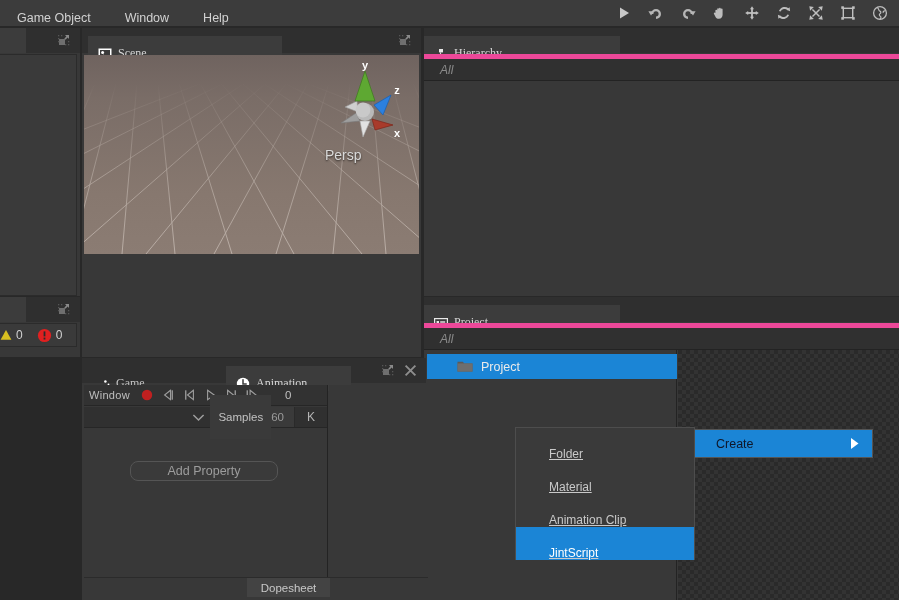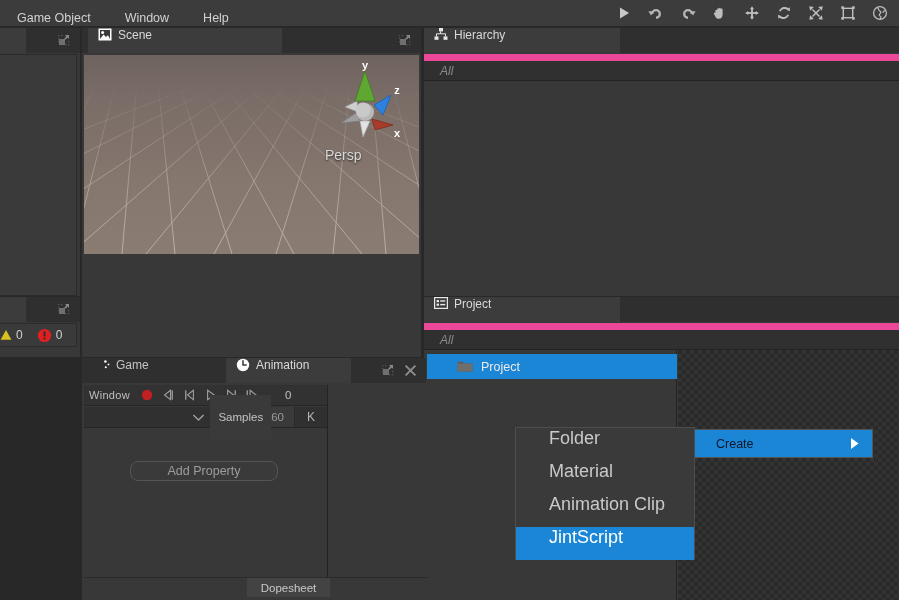--- a/index.html
+++ b/index.html
@@ -64,29 +64,30 @@
   .panel { position: absolute; background: #383838; }
   .tabbar {
     position: absolute;
     left: 0; top: 0;
     height: 25px;
     background: #2f2f2f;
     width: 100%;
   }
   .tab {
     position: absolute;
-    top: 0; height: 25px;
-    display: flex;
-    align-items: flex-start;
+    top: 8px; height: 25px;
+    display: flex;
+    align-items: flex-end;
     padding: 0 10px;
     font-size: 12px;
     color: #c4c4c4;
     cursor: default;
     box-sizing: border-box;
     white-space: nowrap;
+    font-family: Liberation Serif, serif;
   }
   .tab.active {
     background: #3c3c3c;
     color: #d8d8d8;
   }
   .tab .tabicon {
     margin-right: 6px;
     display: flex;
     align-items: center;
   }
@@ -102,21 +103,21 @@
     width: 17px; height: 17px;
     cursor: default;
   }
 
   .searchrow {
     position: absolute;
     left: 0;
     height: 27px;
     width: 100%;
     background: #303030;
-    border-top: 7px solid #ec4899;
+    border-top: 5px solid #ec4899;
     border-bottom: 1px solid #232323;
     box-sizing: border-box;
     display: flex;
     align-items: center;
   }
   .searchrow .ph {
     padding-left: 16px;
     font-style: italic;
     font-size: 12px;
     color: #8a8a8a;
@@ -419,24 +420,25 @@
     width: 180px; height: 133px;
     background: #3a3a3a;
     border: 1px solid #4d4d4d;
     box-sizing: border-box;
   }
   .sub-item {
     position: absolute;
     left: 0;
     width: 178px; height: 33px;
     display: flex;
-    align-items: flex-start;
+    align-items: flex-end;
     cursor: default;
     color: #c9c9c9;
-    font-size: 18px;
+    font-size: 12px;
+    text-decoration: underline;
   }
   .sub-item .lbl { margin-left: 33px; }
   .sub-item.sel { background: #1b85d6; }
   .sub-item.sel .lbl { color: #ffffff; }
 </style>
 </head>
 <body>
 
 <div class="root">
 

